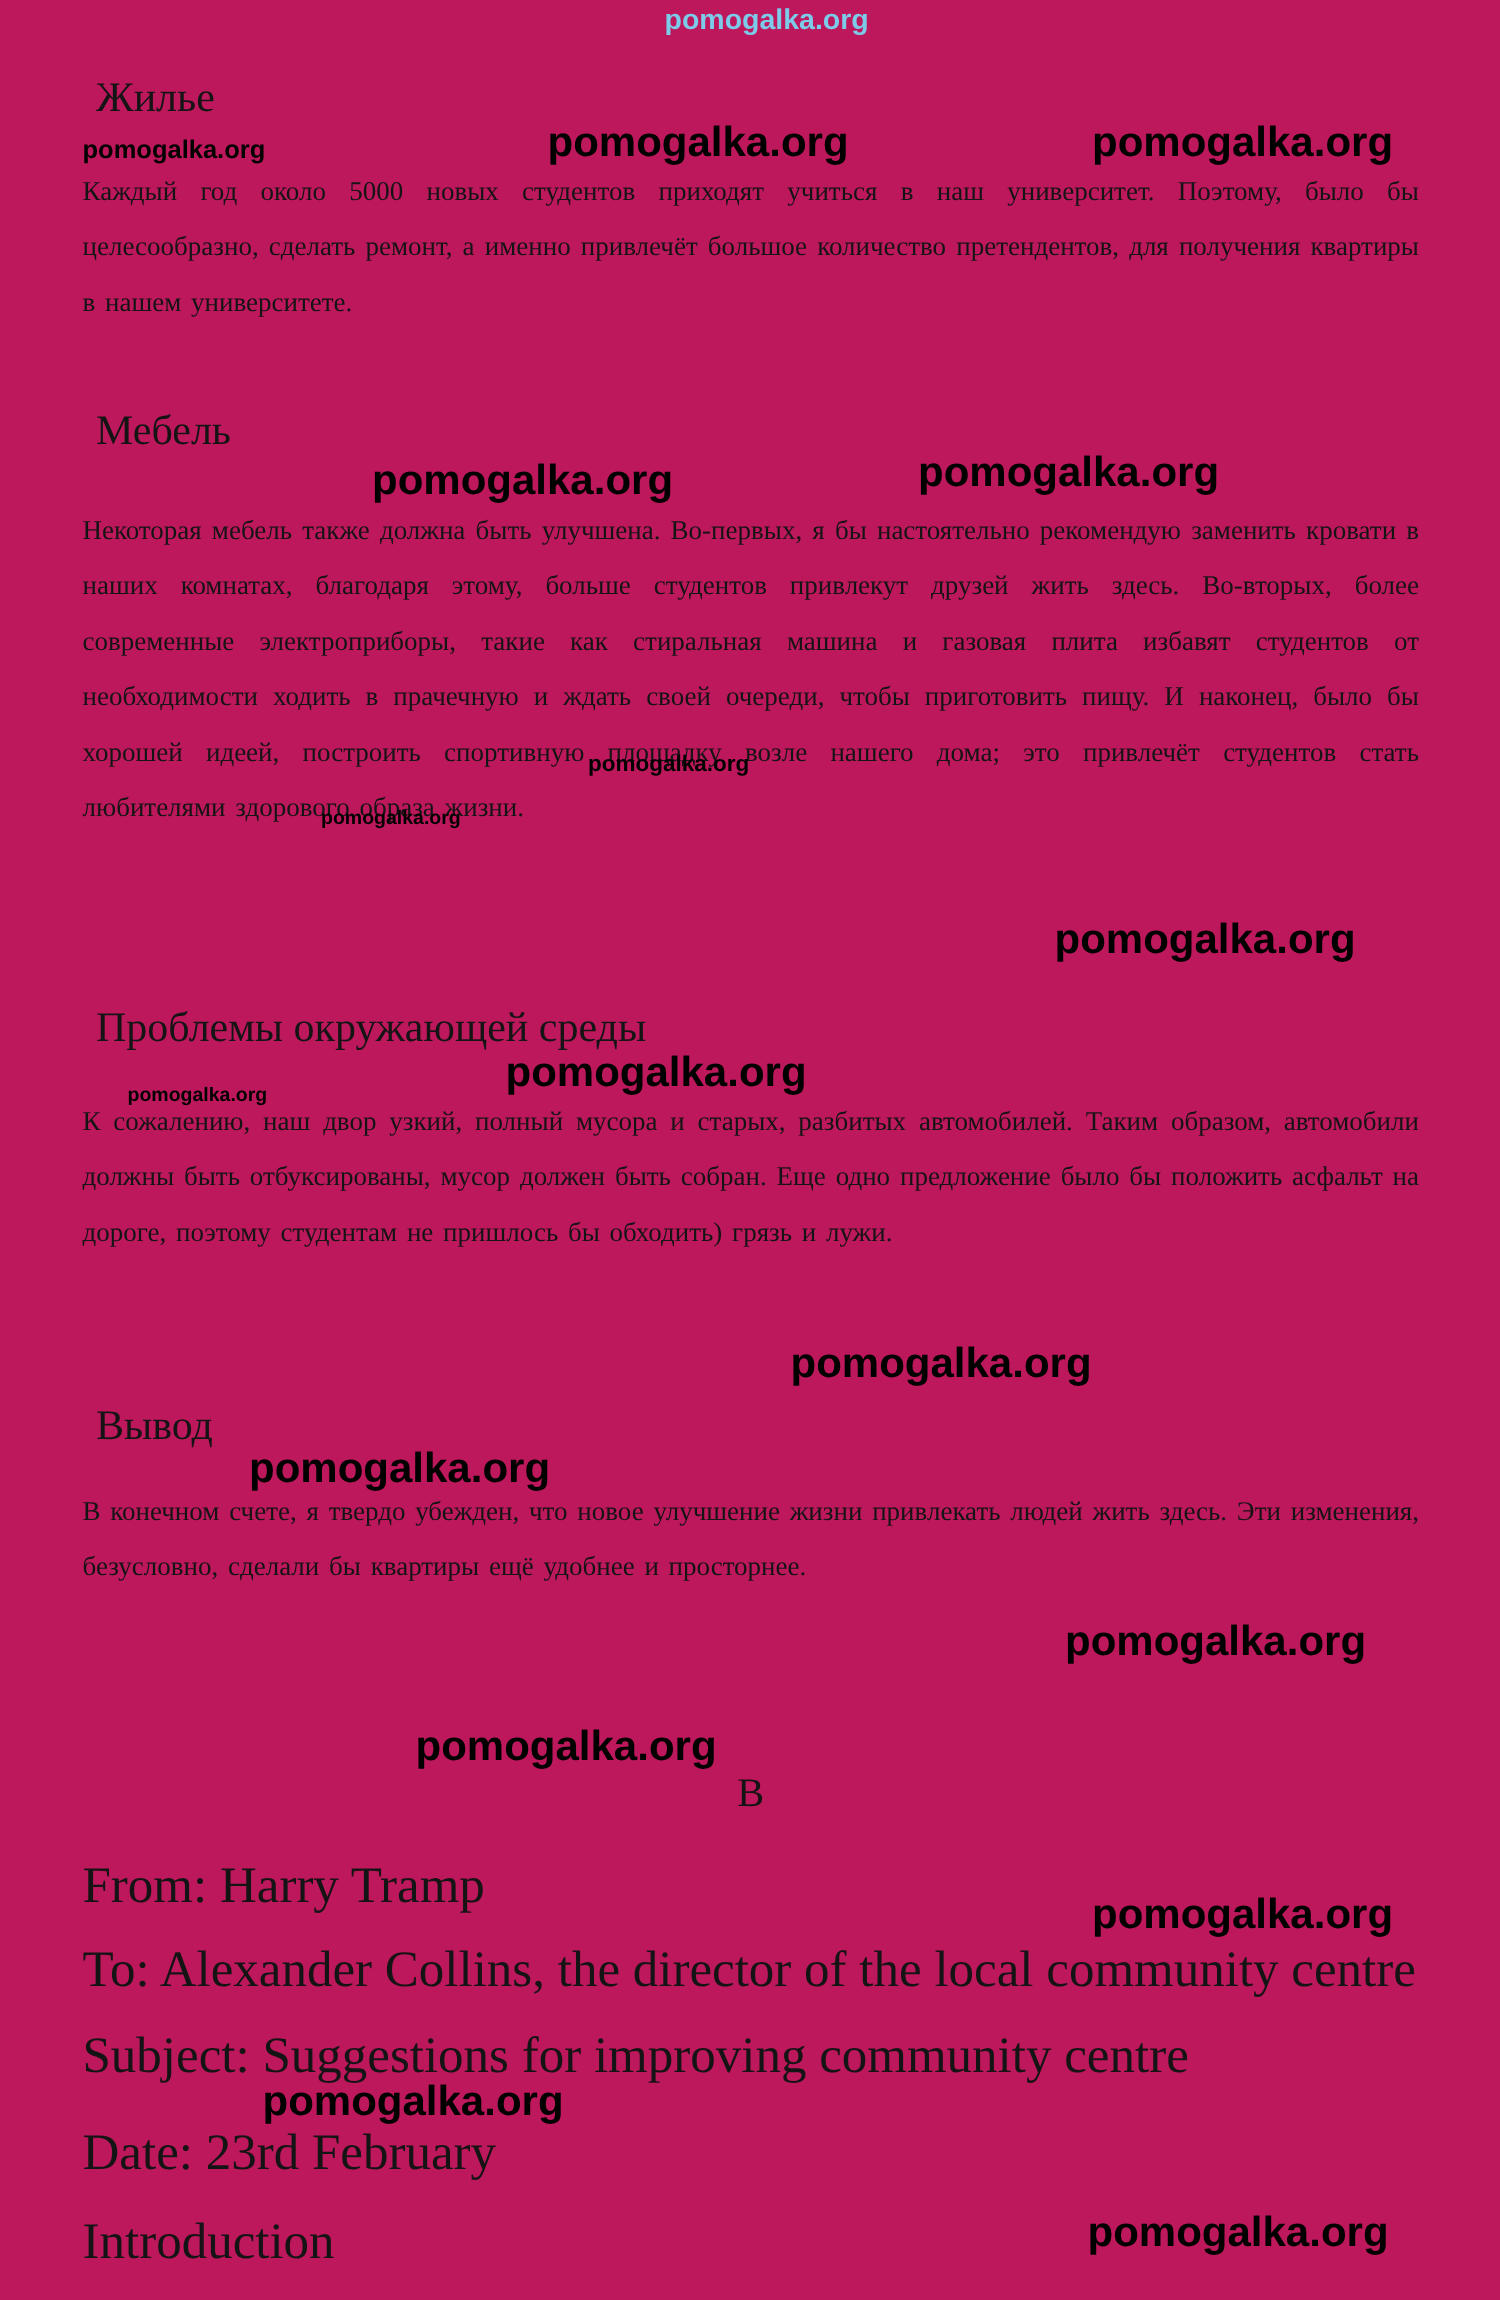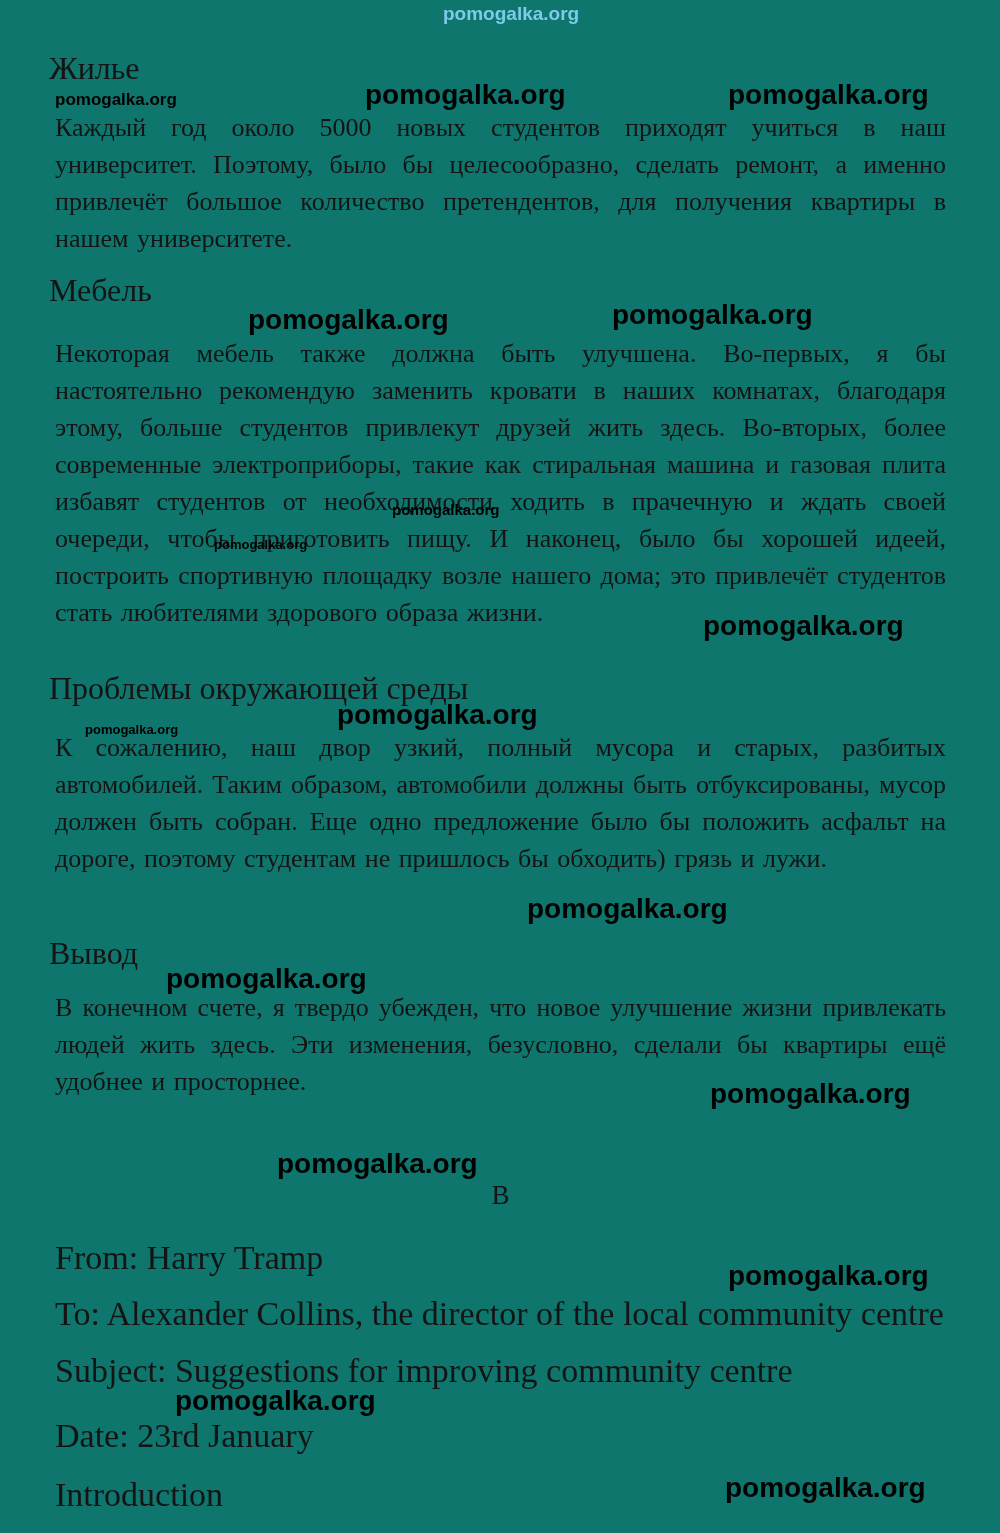--- a/index.html
+++ b/index.html
@@ -5,34 +5,34 @@
   * { margin: 0; padding: 0; box-sizing: border-box; }
   html, body { background: #ffffff; }
   body {
     width: 1000px;
     height: 1533px;
     position: relative;
     font-family: "Liberation Serif", serif;
     color: #141414;
     overflow: hidden;
   }
-  .page { position: absolute; inset: 0; background: #0f766e; }
+  .page { position: absolute; inset: 0; background: #be185d; }
   .para {
     position: absolute;
     left: 55px;
     width: 891px;
-    font-size: 26px;
+    font-size: 18px;
     line-height: 37px;
     text-align: justify;
     word-spacing: 2px;
   }
   .heading {
     position: absolute;
-    left: 49px;
-    font-size: 32px;
+    left: 64px;
+    font-size: 28px;
     font-weight: 400;
     white-space: nowrap;
   }
   .line {
     position: absolute;
     left: 55px;
     font-size: 34px;
     white-space: nowrap;
   }
   .center-label {
@@ -89,16 +89,16 @@
   <div class="heading" style="top:670px;">Проблемы окружающей среды</div>
   <div class="para" style="top:729px;">К сожалению, наш двор узкий, полный мусора и старых, разбитых автомобилей. Таким образом, автомобили должны быть отбуксированы, мусор должен быть собран. Еще одно предложение было бы положить асфальт на дороге, поэтому студентам не пришлось бы обходить) грязь и лужи.</div>
 
   <div class="heading" style="top:935px;">Вывод</div>
   <div class="para" style="top:989px;">В конечном счете, я твердо убежден, что новое улучшение жизни привлекать людей жить здесь. Эти изменения, безусловно, сделали бы квартиры ещё удобнее и просторнее.</div>
 
   <div class="center-label" style="top:1180px;">B</div>
   <div class="line" style="top:1239px;">From: Harry Tramp</div>
   <div class="line" style="top:1295px;">To: Alexander Collins, the director of the local community centre</div>
   <div class="line" style="top:1352px;text-align:right;">Subject: Suggestions for improving community centre</div>
-  <div class="line" style="top:1417px;">Date: 23rd January</div>
+  <div class="line" style="top:1417px;">Date: 23rd February</div>
   <div class="line" style="top:1476px;">Introduction</div>
 
 </div>
 
 </body></html>

